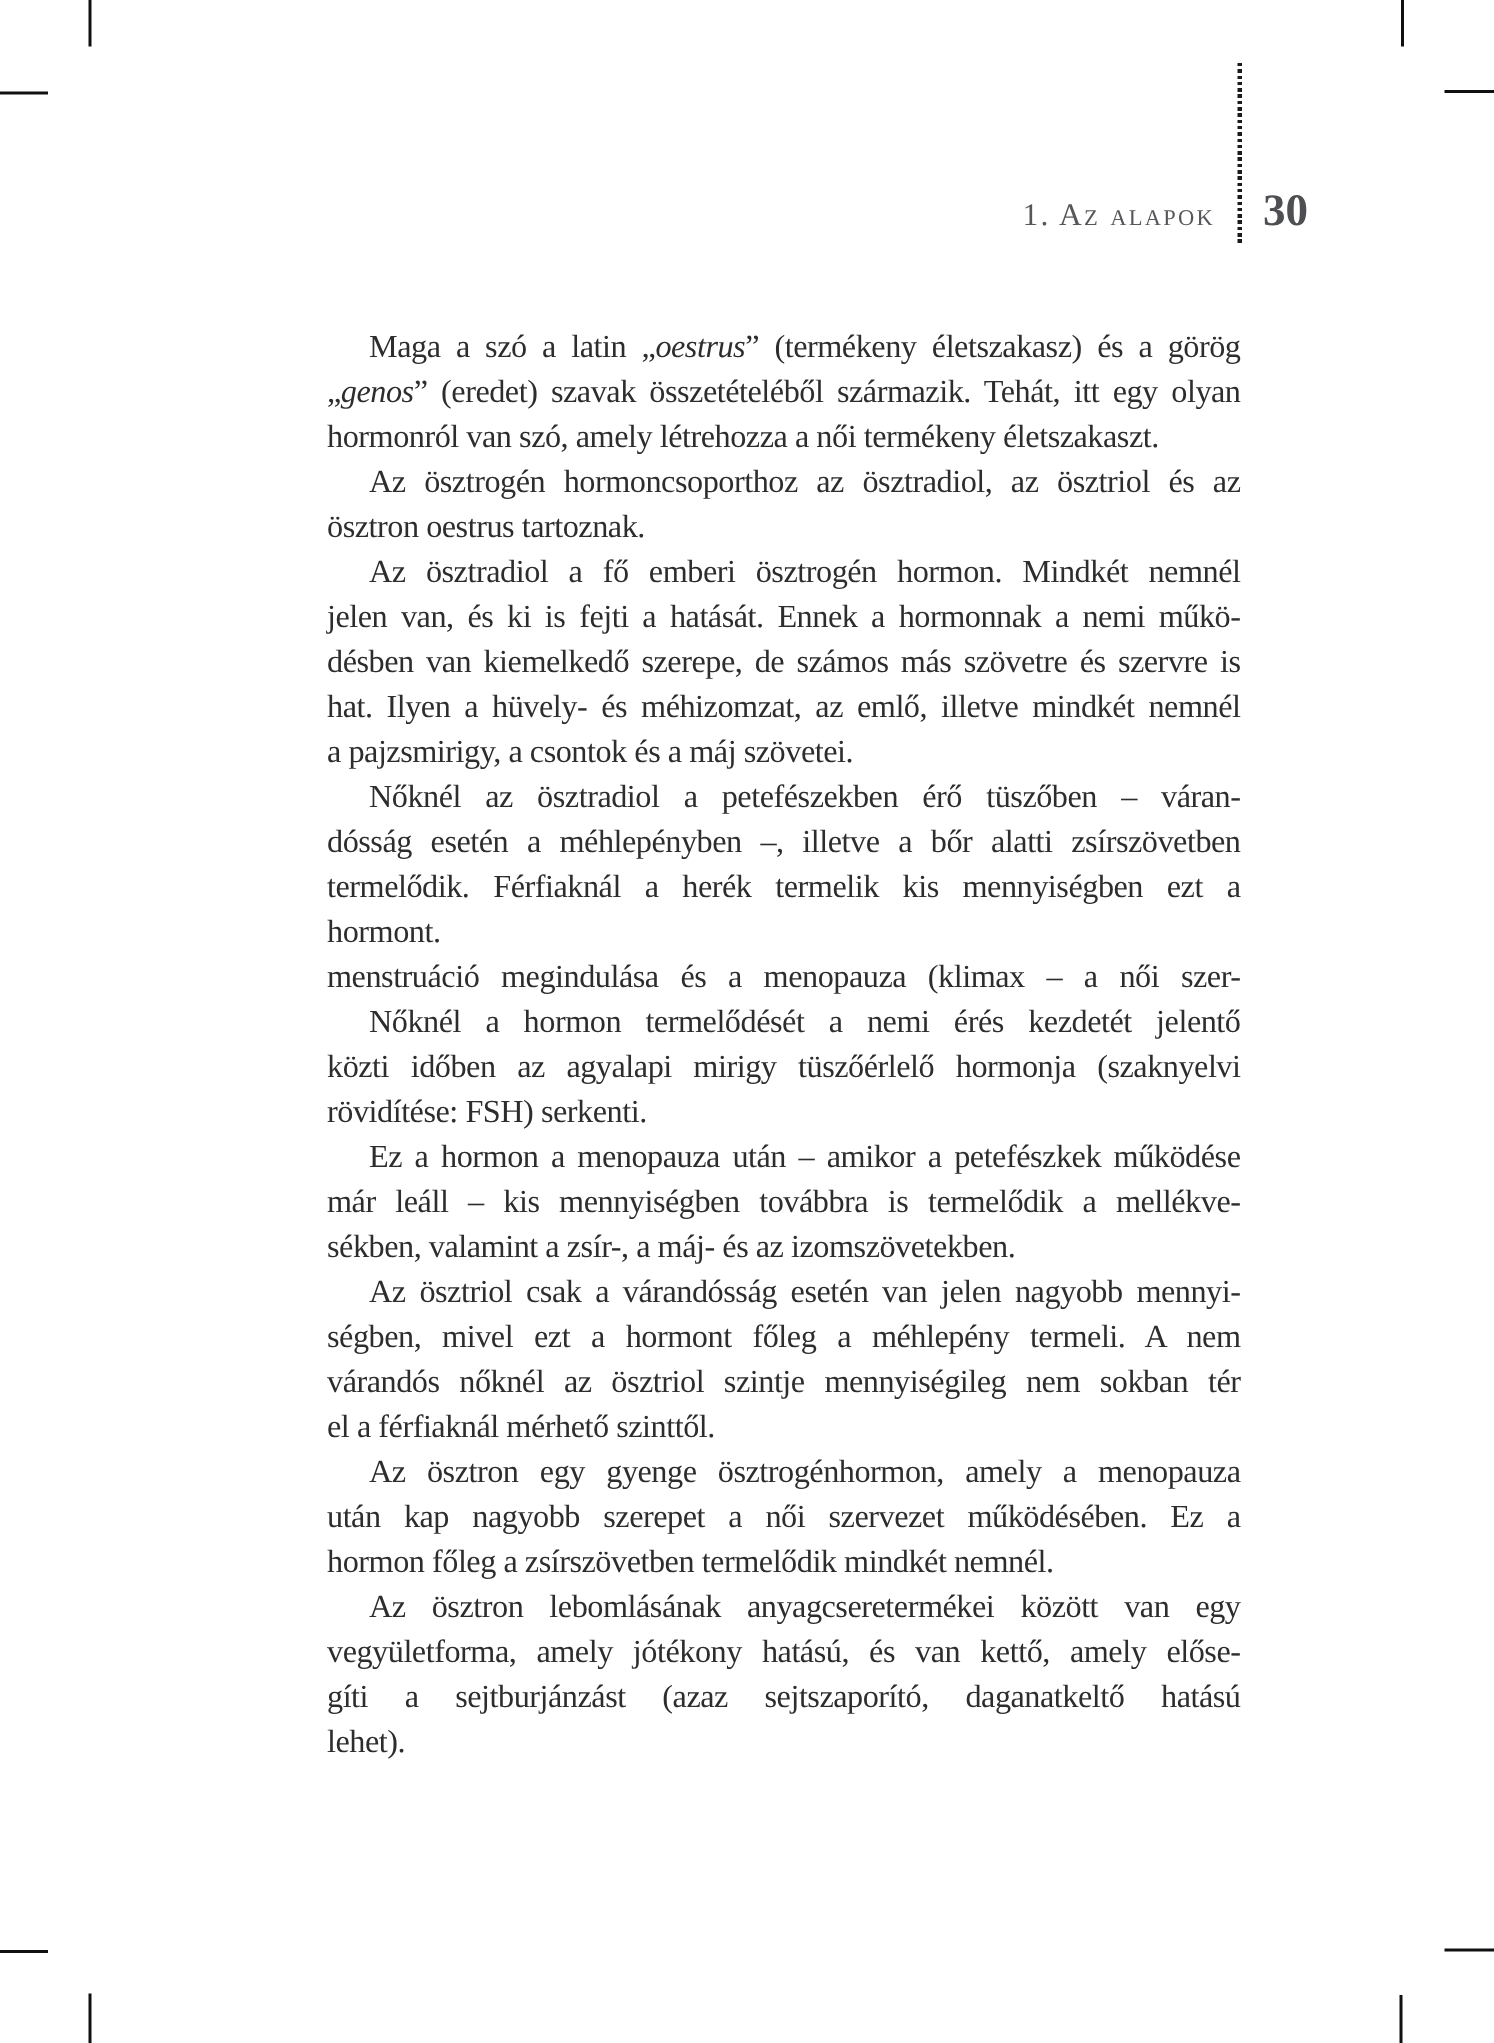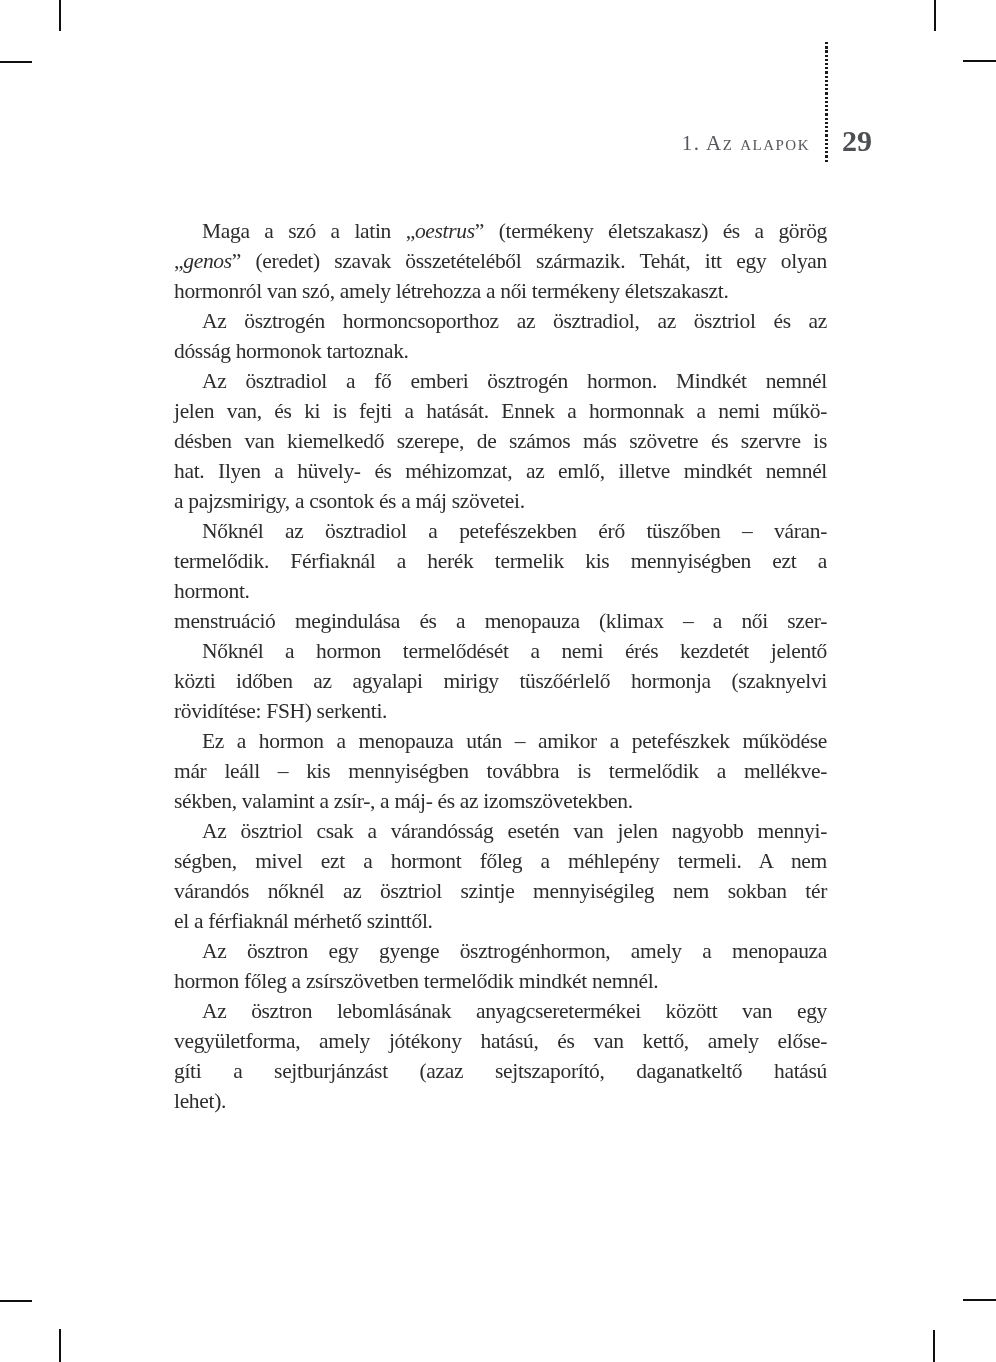--- a/index.html
+++ b/index.html
@@ -74,20 +74,21 @@
     line-height: 30px;
     letter-spacing: -0.015em;
     color: var(--c-body, #2d2d2d);
   }
   .para { margin: 0; padding: 0; }
   .line {
     text-align: justify;
     text-align-last: justify;
     hyphens: none;
     white-space: normal;
+    margin-left: 44px;
   }
   .line.lastline { text-align-last: left; }
   .line.firstline { padding-left: 28px; }
   .line i { font-style: italic; }
 </style>
 </head>
 <body>
 
 <div class="page" style="--c-body: #2d2d2d; --c-header: #56575b; --c-folio: #4e4f52;">
 
@@ -95,41 +96,42 @@
   <div class="crop tl-h"></div>
   <div class="crop tr-v"></div>
   <div class="crop tr-h"></div>
   <div class="crop bl-h"></div>
   <div class="crop bl-v"></div>
   <div class="crop br-h"></div>
   <div class="crop br-v"></div>
 
   <div class="chapter-label">1. Az alapok</div>
   <div class="dotted-rule"></div>
-  <div class="folio">29</div>
+  <div class="folio">30</div>
 
   <div class="text-block">
       <div class="para">
         <div class="line firstline"><span>Maga a szó a latin „</span><i>oestrus</i><span>” (termékeny életszakasz) és a görög</span></div>
         <div class="line"><span>„</span><i>genos</i><span>” (eredet) szavak összetételéből származik. Tehát, itt egy olyan</span></div>
         <div class="line lastline">hormonról van szó, amely létrehozza a női termékeny életszakaszt.</div>
       </div>
       <div class="para">
         <div class="line firstline">Az ösztrogén hormoncsoporthoz az ösztradiol, az ösztriol és az</div>
-        <div class="line lastline">dósság hormonok tartoznak.</div>
+        <div class="line lastline">ösztron oestrus tartoznak.</div>
       </div>
       <div class="para">
         <div class="line firstline">Az ösztradiol a fő emberi ösztrogén hormon. Mindkét nemnél</div>
         <div class="line">jelen van, és ki is fejti a hatását. Ennek a hormonnak a nemi műkö-</div>
         <div class="line">désben van kiemelkedő szerepe, de számos más szövetre és szervre is</div>
         <div class="line">hat. Ilyen a hüvely- és méhizomzat, az emlő, illetve mindkét nemnél</div>
         <div class="line lastline">a pajzsmirigy, a csontok és a máj szövetei.</div>
       </div>
       <div class="para">
         <div class="line firstline">Nőknél az ösztradiol a petefészekben érő tüszőben – váran-</div>
+        <div class="line">dósság esetén a méhlepényben –, illetve a bőr alatti zsírszövetben</div>
         <div class="line">termelődik. Férfiaknál a herék termelik kis mennyiségben ezt a</div>
         <div class="line lastline">hormont.</div>
       </div>
       <div class="para">
         <div class="line">menstruáció megindulása és a menopauza (klimax – a női szer-</div>
         <div class="line firstline">Nőknél a hormon termelődését a nemi érés kezdetét jelentő</div>
         <div class="line">közti időben az agyalapi mirigy tüszőérlelő hormonja (szaknyelvi</div>
         <div class="line lastline">rövidítése: FSH) serkenti.</div>
       </div>
       <div class="para">
@@ -138,20 +140,21 @@
         <div class="line lastline">sékben, valamint a zsír-, a máj- és az izomszövetekben.</div>
       </div>
       <div class="para">
         <div class="line firstline">Az ösztriol csak a várandósság esetén van jelen nagyobb mennyi-</div>
         <div class="line">ségben, mivel ezt a hormont főleg a méhlepény termeli. A nem</div>
         <div class="line">várandós nőknél az ösztriol szintje mennyiségileg nem sokban tér</div>
         <div class="line lastline">el a férfiaknál mérhető szinttől.</div>
       </div>
       <div class="para">
         <div class="line firstline">Az ösztron egy gyenge ösztrogénhormon, amely a menopauza</div>
+        <div class="line">után kap nagyobb szerepet a női szervezet működésében. Ez a</div>
         <div class="line lastline">hormon főleg a zsírszövetben termelődik mindkét nemnél.</div>
       </div>
       <div class="para">
         <div class="line firstline">Az ösztron lebomlásának anyagcseretermékei között van egy</div>
         <div class="line">vegyületforma, amely jótékony hatású, és van kettő, amely előse-</div>
         <div class="line">gíti a sejtburjánzást (azaz sejtszaporító, daganatkeltő hatású</div>
         <div class="line lastline">lehet).</div>
       </div>
     </div>
 

